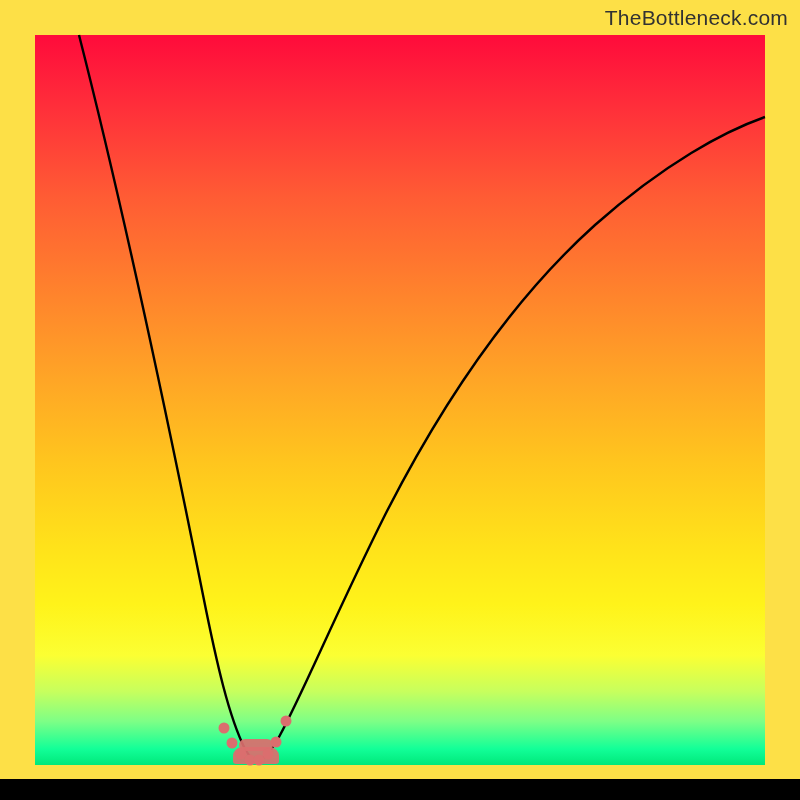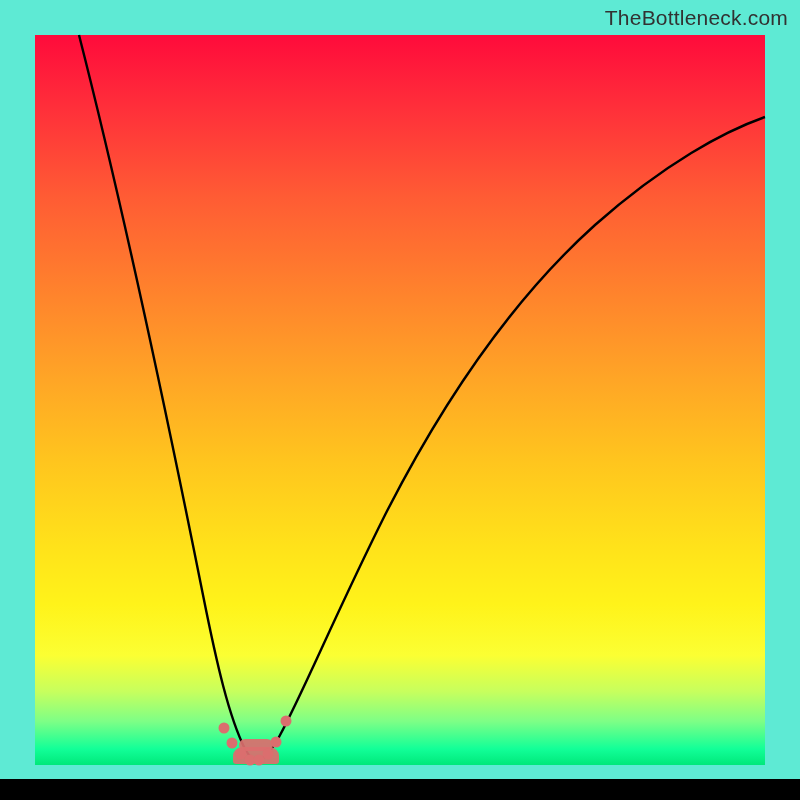--- a/index.html
+++ b/index.html
@@ -10,21 +10,21 @@
     background: #000;
     overflow: hidden;
     font-family: Arial, Helvetica, sans-serif;
   }
   .frame {
     position: absolute;
     left: 0;
     top: 0;
     width: 800px;
     height: 779px;
-    background: #5eead4;
+    background: #fde047;
   }
   .plot {
     position: absolute;
     left: 35px;
     top: 35px;
     width: 730px;
     height: 730px;
     background: linear-gradient(
       to bottom,
       #ff0b3b 0%,

